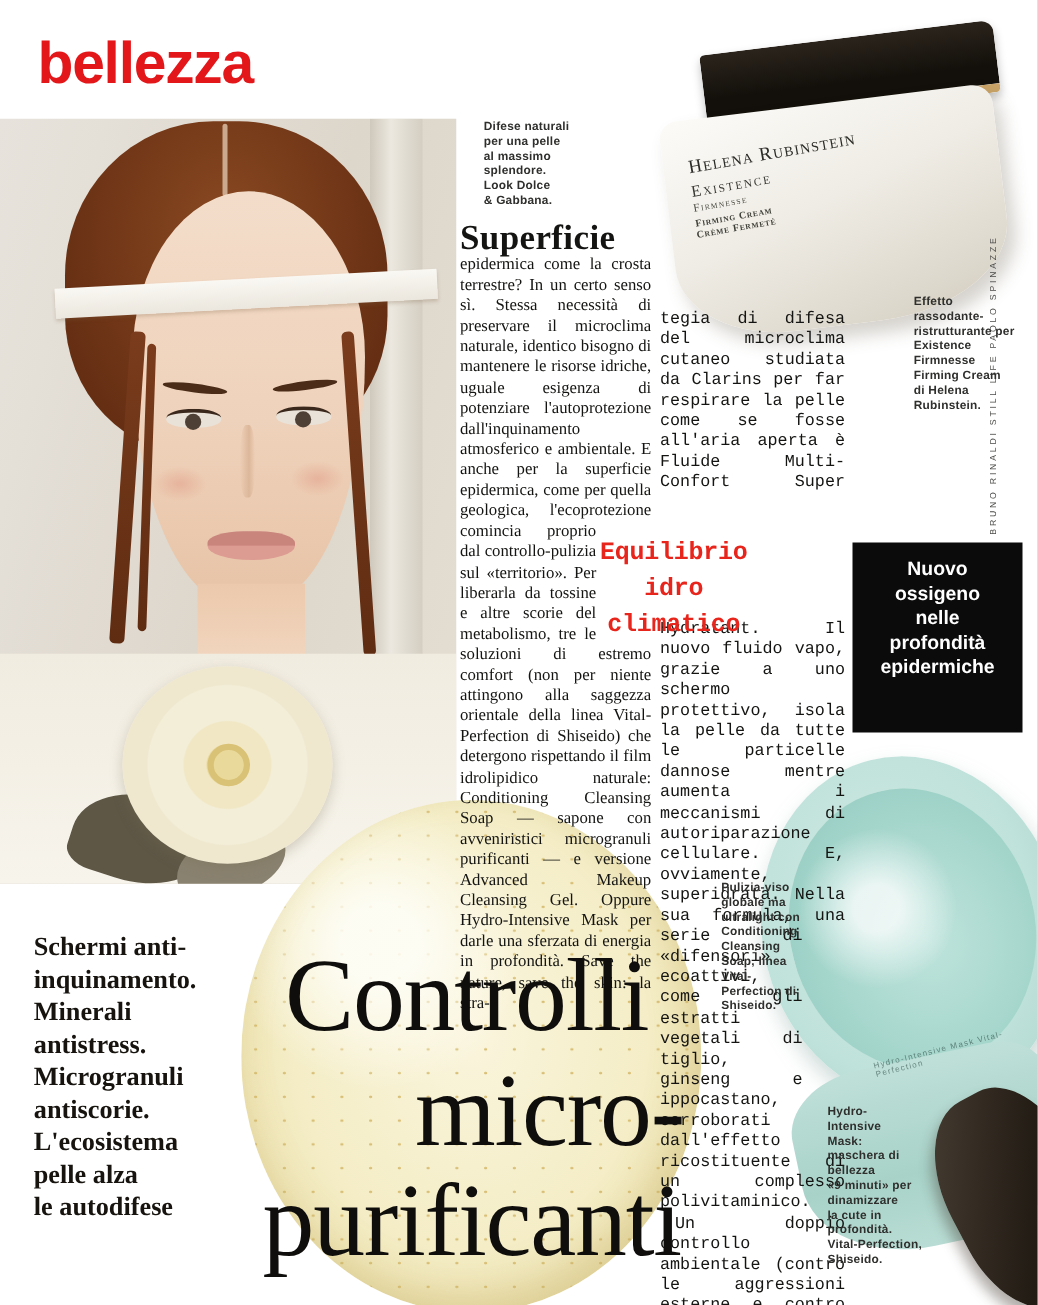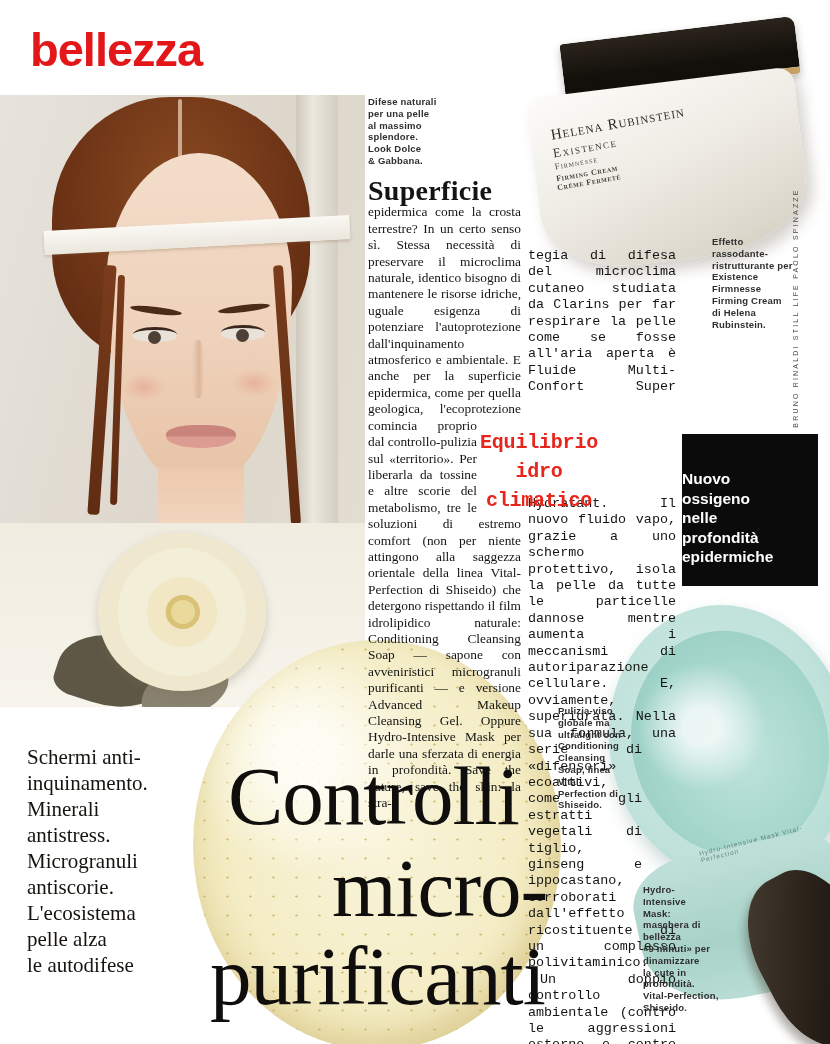--- a/index.html
+++ b/index.html
@@ -57,21 +57,21 @@
     border-radius:50%; box-shadow:0 4px 10px rgba(120,110,80,.3); }
   .mp-rosecore { position:absolute; left:68px; top:62px; width:34px; height:34px; border:5px solid #d9c276;
     background:#e9da9c; border-radius:50%; }
   .mp-leaf { position:absolute; background:#6b6352; border-radius:60% 20% 60% 20%; }
   .l1 { left:58px; top:540px; width:110px; height:72px; transform:rotate(18deg); background:#5e5746; }
   .l2 { left:140px; top:570px; width:90px; height:52px; transform:rotate(-12deg); background:#8a8270; }
   
   .cap {
     position:absolute; font-family:"Liberation Sans", sans-serif;
     font-weight:700; font-size:9.5px; line-height:11.8px; color:#2f2f2d;
-    white-space:pre-line; letter-spacing:.2px; z-index:5;
+    white-space:pre-line; letter-spacing:.2px; z-index:5;margin-left:19px;
   }
   .cap-look { left:368px; top:96px; width:120px; }
   .cap-rubinstein { left:712px; top:236px; width:108px; }
   .cap-soap { left:558px; top:705px; width:100px; }
   .cap-mask { left:643px; top:884px; width:118px; }
   
   .col { position:absolute; text-align:justify; font-size:13.4px; line-height:16.4px; color:#141412; z-index:4; }
   .col1 { left:368px; top:183px; width:153px; height:482px; }
   .col2 { left:528px; top:248px; width:148px; height:492px;font-family:Liberation Mono, monospace; }
   .lead { font-weight:700; font-size:28px; letter-spacing:.3px; }
@@ -85,28 +85,28 @@
   
   .pullquote {
     position:absolute; left:478px; top:428px; width:122px; z-index:6;
     font-family:Liberation Mono, monospace; font-weight:700;
     font-size:20px; line-height:29px; text-align:center; color:#e8251c;
     white-space:pre-line; letter-spacing:-.2px;
   }
   
   .blackbox {
     position:absolute; left:682px; top:434px; width:136px; height:152px; z-index:6;
-    background:#0b0b0b; color:#fff; 
+    background:#0b0b0b; color:#fff; text-align:center;
     font-family:"Liberation Sans", sans-serif; font-weight:700;
-    font-size:15.5px; line-height:19.5px; white-space:pre-line; padding-top:35px;
+    font-size:15.5px; line-height:19.5px; white-space:pre-line; padding-top:12px;
   }
   
   .standfirst {
     position:absolute; left:27px; top:744px; width:185px; z-index:5;
-    font-weight:400; font-size:21px; line-height:26px; color:#17140f; white-space:pre-line;
+    font-weight:700; font-size:21px; line-height:26px; color:#17140f; white-space:pre-line;
   }
   
   .headline { position:absolute; font-size:83px; color:#100e0c; letter-spacing:-1px; z-index:5;
     font-family:"Liberation Serif", serif; }
   .h1 { left:228px; top:748px; }
   .h2 { left:332px; top:840px; }
   .h3 { left:210px; top:928px; }
   
   .hr-photo { position:absolute; left:528px; top:16px; width:292px; height:252px; z-index:2; }
   .hr-lid { position:absolute; left:34px; top:14px; width:236px; height:58px;

